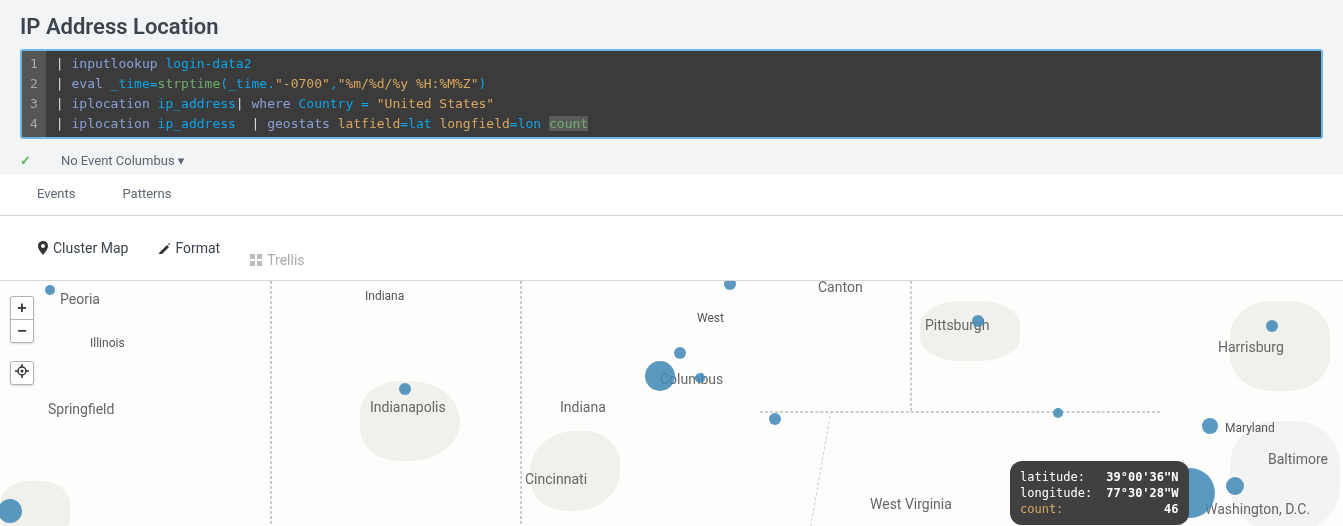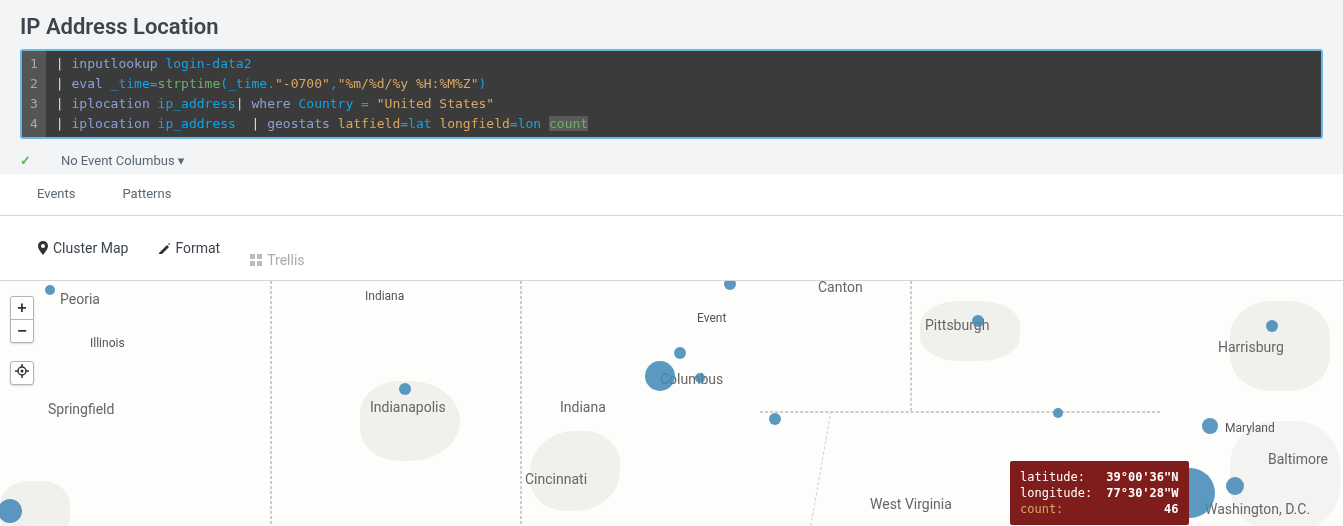--- a/index.html
+++ b/index.html
@@ -32,21 +32,21 @@
 .map { position: relative; background: #fdfdfb; height: 248px; overflow: hidden; }
 .zoom { position: absolute; left: 10px; top: 15px; display: flex; flex-direction: column; gap: 4px; }
 .zoom button, .locate button { width: 24px; height: 24px; background: #fff; border: 1px solid #b3b3b3; border-radius: 3px; font-size: 16px; font-weight: bold; color: #333; cursor: pointer; box-shadow: 0 1px 2px rgba(0,0,0,0.15); display:flex;align-items:center;justify-content:center;}
 .zoom button:first-child { border-bottom-left-radius: 0; border-bottom-right-radius: 0; margin-bottom: -5px; }
 .zoom button:nth-child(2) { border-top-left-radius: 0; border-top-right-radius: 0; }
 .locate { position: absolute; left: 10px; top: 80px; }
 .label { position: absolute; font-size: 14px; color: #666; white-space: nowrap; }
 .big-label { font-size: 12px; color: #555; }
 .dot { position: absolute; border-radius: 50%; background: #3e87b5; opacity: 0.85; transform: translate(-50%, -50%); }
 .border { position: absolute; border: 1px dashed #ccc; }
-.tooltip { position: absolute; background: #7f1d1d; color: #fff; font-family: Consolas, monospace; font-size: 12px; padding: 8px 10px; border-radius: 2px; line-height: 16px; }
+.tooltip { position: absolute; background: #404040; color: #fff; font-family: Consolas, monospace; font-size: 12px; padding: 8px 10px; border-radius: 12px; line-height: 16px; }
 .tooltip .row { display: flex; justify-content: space-between; gap: 14px; }
 .tooltip .key { color: #fff; }
 .tooltip .key.cnt { color: #d9a760; }
 .tooltip .val { font-weight: bold; }
 .state-shape { position: absolute; background: #e9e9e7; }
 </style>
 </head>
 <body>
 
 <div class="header">
@@ -121,21 +121,21 @@
   <div class="border" style="left:520px;top:0;width:0;height:248px"></div>
   <div class="border" style="left:910px;top:0;width:0;height:130px"></div>
   <div class="border" style="left:760px;top:130px;width:400px;height:0"></div>
   <div class="border" style="left:820px;top:130px;width:0;height:120px;border-style:dashed;border-width:0 0 0 1px;transform:skewX(-10deg)"></div>
 
   <div class="label" style="left:60px;top:10px">Peoria</div>
   <div class="label big-label" style="left:90px;top:55px">Illinois</div>
   <div class="label" style="left:48px;top:120px">Springfield</div>
   <div class="label big-label" style="left:365px;top:8px">Indiana</div>
   <div class="label" style="left:370px;top:118px">Indianapolis</div>
-  <div class="label big-label" style="left:697px;top:30px">Event</div>
+  <div class="label big-label" style="left:697px;top:30px">West</div>
   <div class="label" style="left:660px;top:90px">Columbus</div>
   <div class="label" style="left:560px;top:118px">Indiana</div>
   <div class="label" style="left:525px;top:190px">Cincinnati</div>
   <div class="label" style="left:818px;top:-2px">Canton</div>
   <div class="label" style="left:925px;top:36px">Pittsburgh</div>
   <div class="label" style="left:870px;top:215px">West Virginia</div>
   <div class="label" style="left:1218px;top:58px">Harrisburg</div>
   <div class="label big-label" style="left:1225px;top:140px">Maryland</div>
   <div class="label" style="left:1268px;top:170px">Baltimore</div>
   <div class="label" style="left:1205px;top:220px">Washington, D.C.</div>

